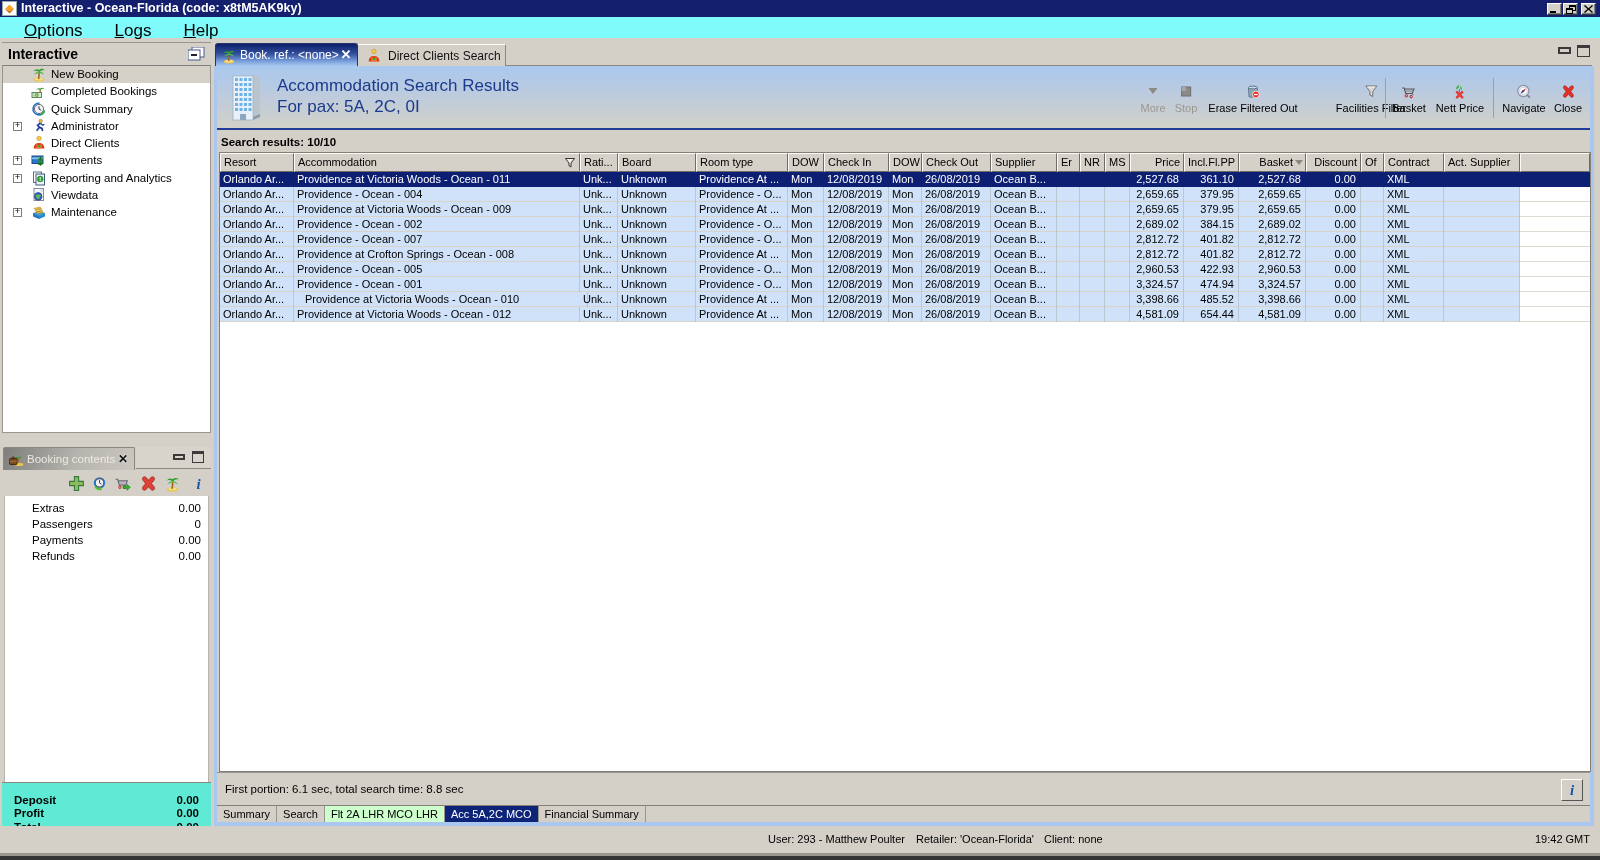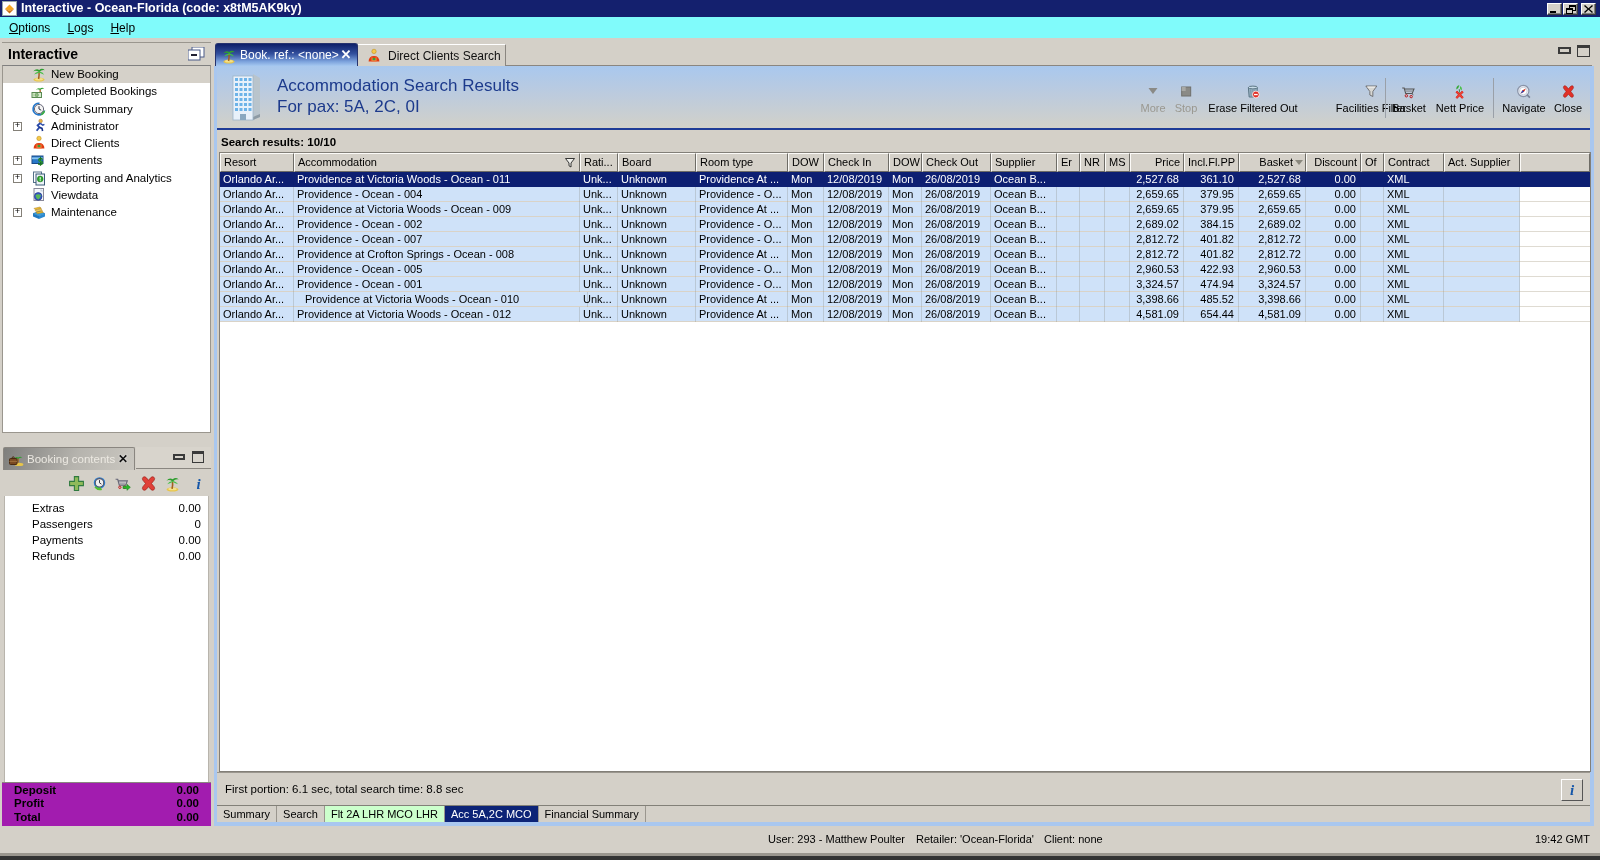--- a/index.html
+++ b/index.html
@@ -11,21 +11,21 @@
   #titlebar { left:0; top:0; width:1600px; height:17px; background:#14206e; }
   #app-icon { left:2px; top:1px; width:15px; height:15px; background:#fff; border:1px solid #9aa;}
   #title-text { left:21px; top:0; height:17px; line-height:16px; color:#fff; font-weight:bold; font-size:12.5px; }
   .winbtn { top:3px; width:15px; height:12px; background:#d4d0c8; border:1px solid; border-color:#fff #3c3c3c #3c3c3c #fff; box-shadow:inset -1px -1px 0 #808080; text-align:center; }
   .winbtn svg { display:block; margin:1px auto 0; }
   #btn-min { left:1547px; }
   #btn-max { left:1563px; }
   #btn-close { left:1581px; }
 
   #menubar { left:0; top:17px; width:1600px; height:21px; background:#80fbfb; }
-  .menu-item { display:inline-block; padding:4px 8px 0 9px; font-size:12px; height:21px; }
+  .menu-item { display:inline-block; padding:4px 8px 0 24px; font-size:17px; height:21px; }
   .menu-item u { text-decoration:underline; }
 
   
   #panel-nav { left:2px; top:42px; width:209px; height:391px; border-top:1px solid #9a968e; }
   #nav-header { left:0; top:0; width:209px; height:22px; }
   #nav-title { left:6px; top:3px; font-size:14px; font-weight:bold; }
   #nav-collapse { left:186px; top:4px; width:17px; height:14px; }
   #nav-body { left:0; top:22px; width:209px; height:368px; background:#fff; border:1px solid #9a968e; border-top:1px solid #808080; }
   .tree-item { position:relative; height:17.3px; }
   .tree-item.sel { background:#d5d1c9; }
@@ -42,21 +42,21 @@
   #bk-tab-label { left:23px; top:5px; color:#ece9e2; font-size:11.5px; white-space:nowrap; }
   #bk-tab-close { left:112px; top:4px; width:14px; height:14px; font-weight:bold; font-size:12px; color:#111; text-shadow:0 0 2px #fff; text-align:center; line-height:14px; }
   #bk-panebtns { left:134px; top:0; width:75px; height:22px; background:#d8d4cc; border-bottom:1px solid #8a8680; }
   #bk-toolbar { left:0; top:23px; width:209px; height:26px; background:#d4d0c8; }
   .bk-tool { position:absolute; top:5px; width:17px; height:17px; }
   .bk-tool svg { width:17px; height:17px; display:block; }
   #bk-list { left:2px; top:49px; width:205px; height:286px; background:#fff; border-left:1px solid #b8b4ac; border-right:1px solid #b8b4ac; padding-top:4px; }
   .bk-row { position:relative; height:16px; }
   .bk-row .lbl { position:absolute; left:27px; top:2px; font-size:11.5px; }
   .bk-row .val { position:absolute; right:7px; top:2px; font-size:11.5px; }
-  #bk-footer { left:0; top:335px; width:209px; height:52px; background:#a21caf; border-top:1px solid #8a8680; border-bottom:1px solid #8a8680; }
+  #bk-footer { left:0; top:335px; width:209px; height:52px; background:#5eead4; border-top:1px solid #8a8680; border-bottom:1px solid #8a8680; padding-top:10px; }
   .bkf-row { position:relative; height:13.4px; }
   .bkf-row .lbl { position:absolute; left:12px; top:1px; font-weight:bold; font-size:11.5px; }
   .bkf-row .val { position:absolute; right:12px; top:1px; font-weight:bold; font-size:11.5px; }
 
   
   #tabstrip { left:213px; top:42px; width:1382px; height:24px; }
   #tab-active { left:2px; top:1px; width:143px; height:23px; background:linear-gradient(#0e2069,#33509e 45%,#7da3dd 80%,#a6c8f0); border-radius:3px 3px 0 0; border:1px solid #26336e; border-bottom:none; }
   #tab-active-icon { left:5px; top:4px; width:16px; height:16px; }
   #tab-active-label { left:24px; top:4px; color:#fff; font-size:12px; white-space:nowrap; }
   #tab-active-close { left:123px; top:4px; width:14px; height:14px; color:#fff; font-weight:bold; font-size:13px; line-height:14px; text-align:center; }

